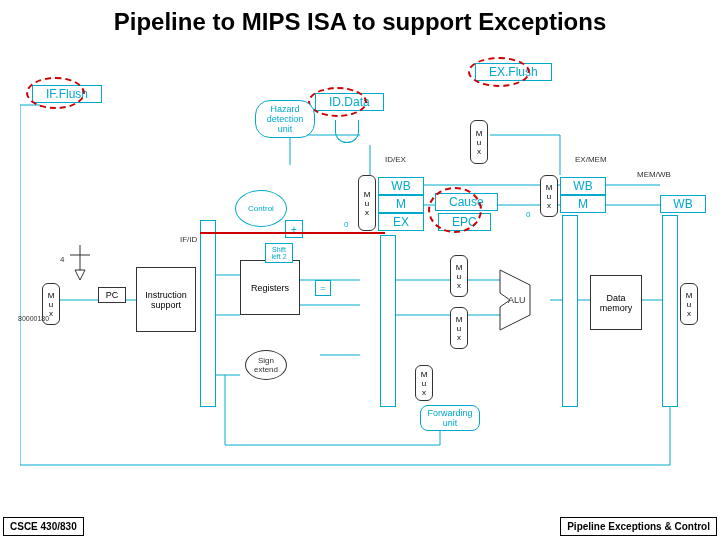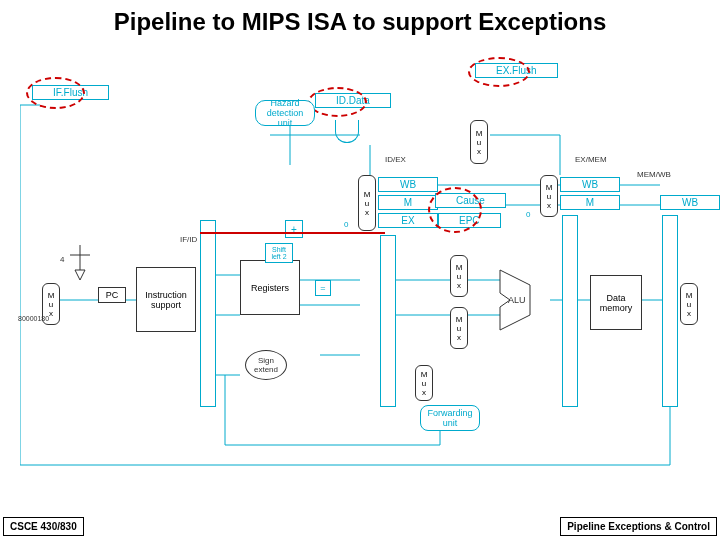--- a/index.html
+++ b/index.html
@@ -62,27 +62,27 @@
     font-size: 8px;
     display: flex;
     align-items: center;
     justify-content: center;
     text-align: center;
     color: #00aacc;
   }
   .smallbox {
     position: absolute;
     border: 1px solid #00aacc;
-    font-size: 10px;
+    font-size: 12px;
     display: flex;
     align-items: center;
     justify-content: center;
     color: #00aacc;
     background: #fff;
-    padding: 1px 20px;
+    padding: 1px 13px;
   }
   .circled {
     position: absolute;
     border: 2px dashed #cc0000;
     border-radius: 50%;
   }
   .label {
     position: absolute;
     font-size: 8px;
     color: #00aacc;
@@ -160,24 +160,25 @@
 
   <div class="smallbox" style="left:12px;top:40px;">IF.Flush</div>
   <div class="circled" style="left:6px;top:32px;width:55px;height:28px;"></div>
 
   <div class="smallbox" style="left:455px;top:18px;">EX.Flush</div>
   <div class="circled" style="left:448px;top:12px;width:58px;height:26px;"></div>
 
   <div class="smallbox" style="left:295px;top:48px;">ID.Data</div>
   <div class="circled" style="left:288px;top:42px;width:55px;height:26px;"></div>
 
-  <div class="box" style="left:235px;top:55px;width:60px;height:26px;border-color:#00aacc;border-radius:10px;color:#00aacc;white-space:pre-line;">Hazard
+  <div class="box" style="left:235px;top:55px;width:60px;height:38px;border-color:#00aacc;border-radius:15px;color:#00aacc;white-space:pre-line;">Hazard
 detection
 unit</div>
 
+  <div class="oval" style="left:215px;top:145px;width:50px;height:35px;">Control</div>
 
   <div style="position:absolute;left:315px;top:75px;width:22px;height:22px;border:1px solid #00aacc;border-radius:0 0 50% 50%;border-top:none;"></div>
 
   <div class="tallbox" style="left:180px;top:175px;height:185px;width:14px;"></div>
   <div class="label" style="left:160px;top:177px;color:#333;margin-top:13px;">IF/ID</div>
 
   <div class="mux" style="left:338px;top:130px;height:54px;white-space:pre-line;">M
 u
 x</div>
   <div class="label" style="left:365px;top:110px;color:#333;">ID/EX</div>

